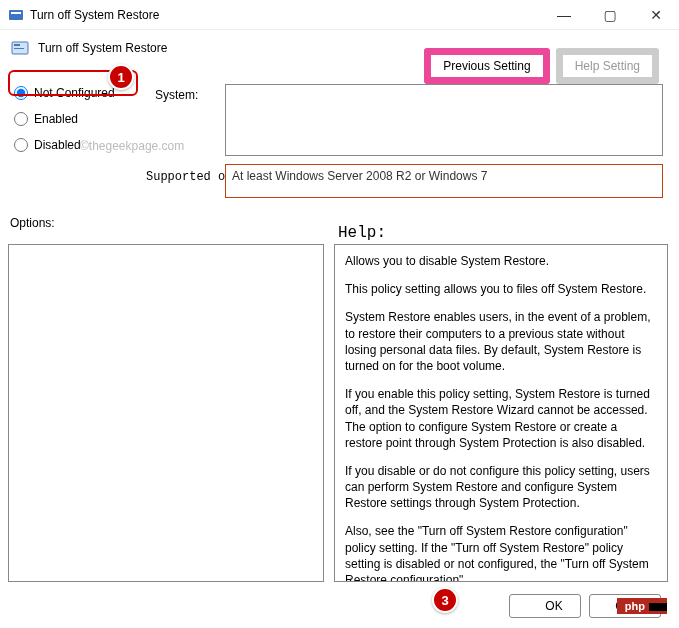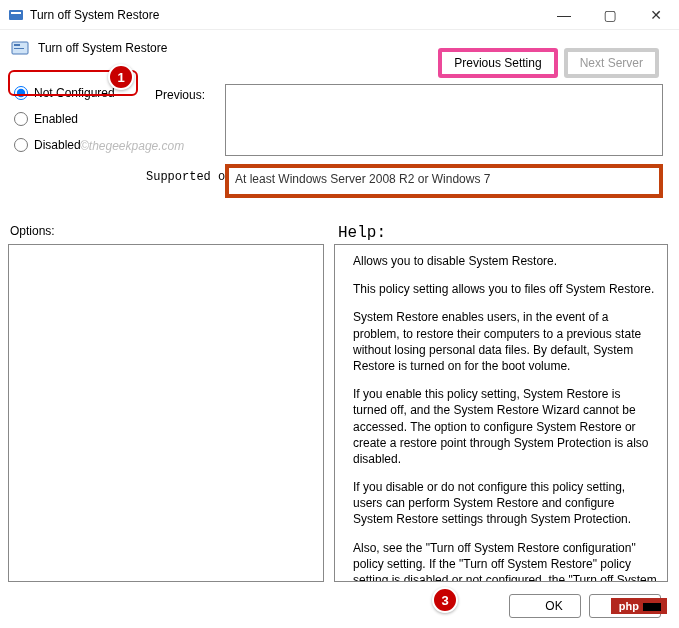--- a/index.html
+++ b/index.html
@@ -8,51 +8,51 @@
   .titlebar { height: 30px; display: flex; align-items: center; padding: 0 0 0 8px; border-bottom: 1px solid #eee; }
   .titlebar .app-icon { width: 16px; height: 16px; margin-right: 6px; display:inline-flex; align-items:center; justify-content:center;}
   .titlebar .title { flex: 1; font-size: 12px; }
   .titlebar .win-controls { display: flex; }
   .titlebar .win-btn { width: 46px; height: 30px; display:flex; align-items:center; justify-content:center; font-size:14px; color:#333; background:transparent; border:none; }
 
   .header-row { display:flex; align-items:center; padding: 8px 10px 4px 10px; gap:8px; }
   .header-row .policy-icon { width:20px; height:20px; display:inline-flex; align-items:center; justify-content:center; }
   .header-row .policy-title { flex:1; font-size:12px; }
   .nav-buttons { position:absolute; right:20px; top:48px; display:flex; gap:6px;}
-  .nav-buttons button { font-size:12px; padding:4px 12px; background:#fff; border:4px solid #ec4899; border-radius:3px; cursor:pointer;}
+  .nav-buttons button { font-size:12px; padding:4px 12px; background:#fff; border:7px solid #ec4899; border-radius:3px; cursor:pointer;}
   .nav-buttons button:disabled { color:#999; border-color:#ccc; }
 
   .radio-area { position:relative; padding: 12px 10px 6px 14px; }
   .radio-row { display:flex; align-items:flex-end; height:26px; gap:6px; font-size:12px;}
   .radio-row input[type=radio]{ width:14px; height:14px; margin:0;}
   .highlight-box { position:absolute; left:8px; top:8px; width:130px; height:26px; border:2px solid #d40000; border-radius:6px; pointer-events:none;}
 
   .comment-label { position:absolute; left:155px; top:88px; font-size:12px;}
   .comment-box { position:absolute; left:225px; top:84px; width:438px; height:72px; border:1px solid #888; background:#fff; resize:none; font-size:12px; padding:2px; overflow-y:scroll;}
 
-  .watermark { position:absolute; left:80px; top:139px; color:#bbb; font-style:italic; font-size:12px;}
+  .watermark { position:absolute; left:80px; top:139px; color:#bbb; font-size:12px;}
 
   .supported-label { position:absolute; left:146px; top:170px; font-size:12px;font-family:Liberation Mono, monospace; }
-  .supported-box { position:absolute; left:225px; top:164px; width:438px; height:34px; border:4px solid #c2410c; background:#fff; overflow-y:scroll; font-size:12px; padding:4px 6px; color:#333;}
+  .supported-box { position:absolute; left:225px; top:164px; width:438px; height:34px; border:1px solid #c2410c; background:#fff; overflow-y:scroll; font-size:12px; padding:4px 6px; color:#333;}
 
-  .opts-label { position:absolute; left:10px; top:224px; font-size:12px;}
+  .opts-label { position:absolute; left:10px; top:216px; font-size:12px;}
   .help-label { position:absolute; left:338px; top:224px; font-size:16px;font-family:Liberation Mono, monospace;}
 
   .options-box { position:absolute; left:8px; top:244px; width:316px; height:338px; border:1px solid #888; background:#fff;}
   .help-box { position:absolute; left:334px; top:244px; width:334px; height:338px; border:1px solid #888; background:#fff; overflow-y:scroll; padding:8px 10px; font-size:12px; line-height:1.35;}
-  .help-box p { margin:0 0 12px 8px;}
+  .help-box p { margin:0 0 12px 0;}
 
   .bottom-buttons { position:absolute; right:18px; bottom:10px; display:flex; gap:8px;}
   .bottom-buttons button { width:72px; height:24px; font-size:12px; background:#fff; border:1px solid #888; border-radius:3px; cursor:pointer;padding-left:24px;}
 
   .callout { position:absolute; width:26px; height:26px; border-radius:50%; background:#c80000; color:#fff; font-weight:bold; display:flex; align-items:center; justify-content:center; border:2px solid #fff; box-shadow:0 1px 3px rgba(0,0,0,0.3); font-size:13px;}
   .callout1 { left:108px; top:64px;}
   .callout3 { left:432px; top:587px;}
 
-  .php-badge { position:absolute; right:12px; bottom:14px; background:#b2281e; color:#fff; font-size:11px; font-weight:bold; padding:2px 6px 2px 8px;}
+  .php-badge { position:absolute; right:12px; bottom:14px; background:#b2281e; color:#fff; font-size:11px; font-weight:bold; padding:2px 0 2px 8px;}
   .php-badge .bar{ display:inline-block; width:18px; height:8px; background:#000; margin-left:4px; vertical-align:middle;}
 
   .svg-icon { width:16px; height:16px; }
 </style>
 </head>
 <body>
 
 <div class="titlebar">
   <span class="app-icon">
     <svg class="svg-icon" viewBox="0 0 16 16">
@@ -74,40 +74,40 @@
         <rect x="2" y="4" width="16" height="12" rx="1" fill="#cfe3f7" stroke="#4a79b7"></rect>
         <rect x="4" y="6" width="6" height="2" fill="#4a79b7"></rect>
         <rect x="4" y="10" width="10" height="1" fill="#4a79b7"></rect>
       </svg>
   </span>
   <span class="policy-title">Turn off System Restore</span>
 </div>
 
 <div class="nav-buttons">
   <button>Previous Setting</button>
-  <button disabled="">Next Server</button>
+  <button disabled="">Help Setting</button>
 </div>
 
 <div class="radio-area">
   <div class="highlight-box"></div>
   <label class="radio-row">
     <input type="radio" name="cfg" checked="" style="">
     <span>Not Configured</span>
   </label>
   <label class="radio-row">
     <input type="radio" name="cfg" style="">
     <span>Enabled</span>
   </label>
   <label class="radio-row">
     <input type="radio" name="cfg" style="">
     <span>Disabled</span>
   </label>
 </div>
 
-<span class="comment-label">Previous:</span>
+<span class="comment-label">System:</span>
 <textarea class="comment-box" style=""></textarea>
 
 <span class="watermark">©thegeekpage.com</span>
 
 <span class="supported-label">Supported on:</span>
 <div class="supported-box">
   <span>At least Windows Server 2008 R2 or Windows 7</span>
 </div>
 
 <span class="opts-label">Options:</span>

